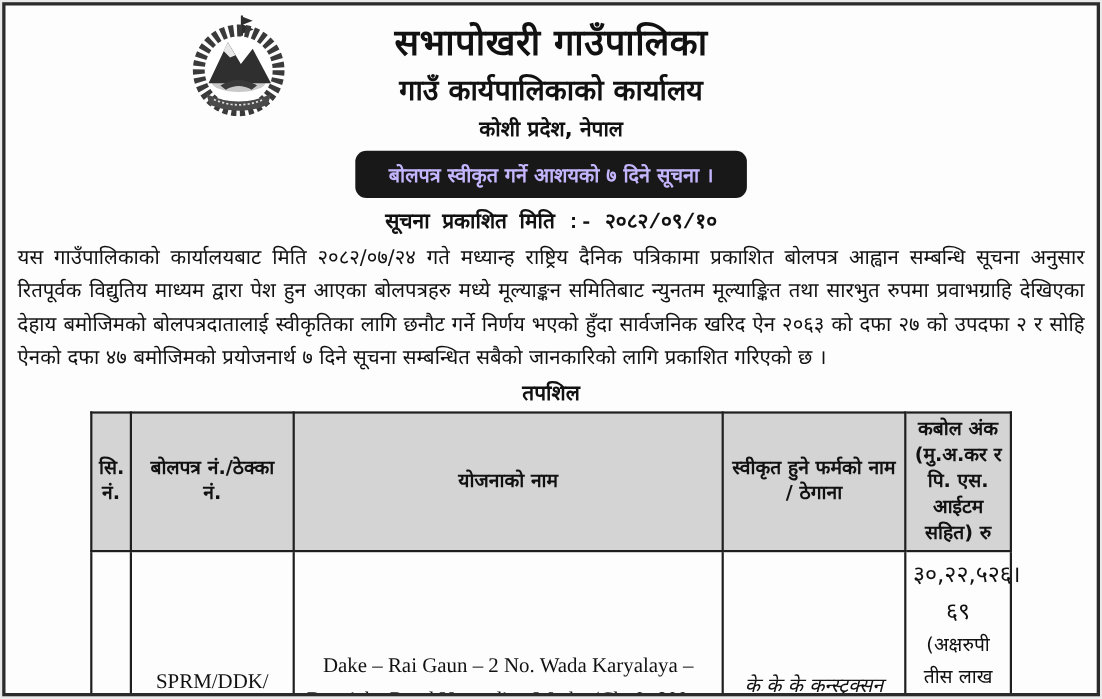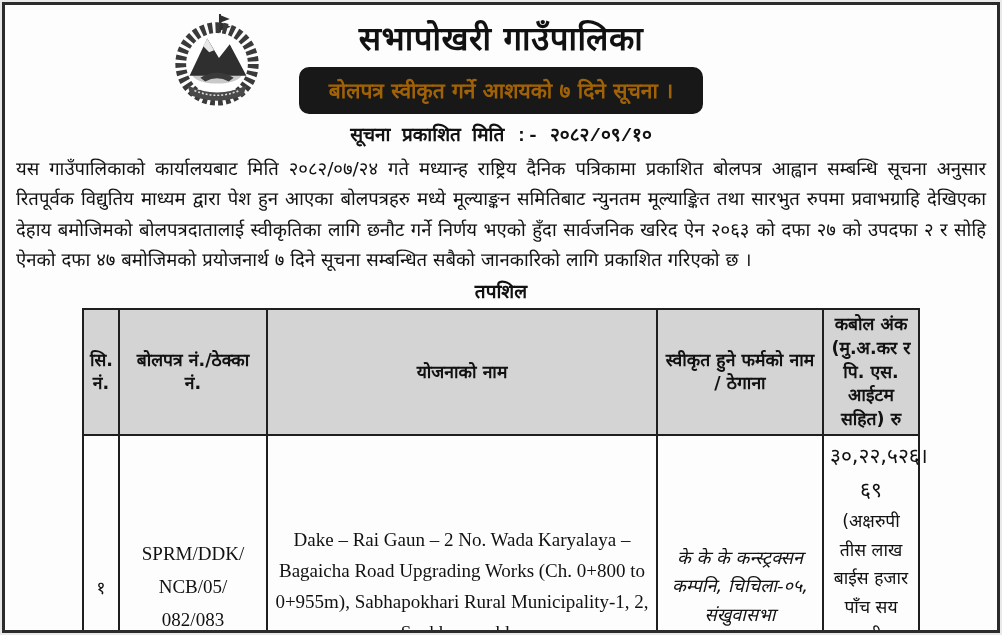--- a/index.html
+++ b/index.html
@@ -9,22 +9,22 @@
     position:absolute; left:2px; top:2px; width:998px; height:631px;
     background:#fdfdfd; border:3px solid #2b2b2b; overflow:hidden;
   }
   .header { position:relative; text-align:center; padding-top:10px; }
   .logo { position:absolute; left:163px; top:8px; width:98px; height:98px; }
   .org-name { font-size:33px; font-weight:bold; letter-spacing:0.5px; }
   .office-name { font-size:26px; font-weight:bold; margin-top:3px; }
   .addr { font-size:19px; font-weight:bold; margin-top:5px; }
   .banner-wrap { text-align:center; margin-top:9px; }
   .banner {
-    display:inline-block; background:#181818; color:#a16207;
-    font-size:21px; font-weight:bold; padding:7px 28px 8px;
+    display:inline-block; background:#181818; color:#c4b5fd;
+    font-size:18px; font-weight:bold; padding:7px 28px 8px;
     border-radius:8px; box-shadow:0 0 0 2px #181818;
   }
   .pub-date { text-align:center; font-size:19px; font-weight:bold; margin-top:9px;font-family:Liberation Mono, monospace; }
   .body-para {
     margin:7px 11px 0; font-size:18.5px; line-height:1.64; text-align:justify;
   }
   .tapasil { text-align:center; font-size:19px; font-weight:bold; margin-top:3px; }
   table.notice {
     width:838px; margin:4px auto 0; border-collapse:collapse;
     border:2px solid #1f1f1f; table-layout:fixed;
@@ -65,20 +65,22 @@
 
       <path d="M22 64 L40 26 L52 46 L63 32 L80 64 Z" fill="#2f2f2f"></path>
       <path d="M40 26 L47 38 L42 40 L36 34 Z" fill="#e8e8e8"></path>
 
       <path d="M33 66 Q50 56 67 66 L62 70 Q50 63 38 70 Z" fill="#3a3a3a"></path>
 
       <path d="M20 74 Q50 88 80 74 L77 84 Q50 95 23 84 Z" fill="#4a4a4a"></path>
       <path d="M27 79 Q50 89 73 79" stroke="#dddddd" stroke-width="1.6" fill="none" stroke-dasharray="2 2"></path>
     </svg>
     <div class="org-name">सभापोखरी गाउँपालिका</div>
+    <div class="office-name">गाउँ कार्यपालिकाको कार्यालय</div>
+    <div class="addr">कोशी प्रदेश, नेपाल</div>
   </div>
 
   <div class="banner-wrap">
     <span class="banner">बोलपत्र स्वीकृत गर्ने आशयको ७ दिने सूचना ।</span>
   </div>
 
   <div class="pub-date">सूचना प्रकाशित मिति :- २०८२/०९/१०</div>
 
   <div class="body-para">यस गाउँपालिकाको कार्यालयबाट मिति २०८२/०७/२४ गते मध्यान्ह राष्ट्रिय दैनिक पत्रिकामा प्रकाशित बोलपत्र आह्वान सम्बन्धि सूचना अनुसार रितपूर्वक विद्युतिय माध्यम द्वारा पेश हुन आएका बोलपत्रहरु मध्ये मूल्याङ्कन समितिबाट न्युनतम मूल्याङ्कित तथा सारभुत रुपमा प्रवाभग्राहि देखिएका देहाय बमोजिमको बोलपत्रदातालाई स्वीकृतिका लागि छनौट गर्ने निर्णय भएको हुँदा सार्वजनिक खरिद ऐन २०६३ को दफा २७ को उपदफा २ र सोहि ऐनको दफा ४७ बमोजिमको प्रयोजनार्थ ७ दिने सूचना सम्बन्धित सबैको जानकारिको लागि प्रकाशित गरिएको छ ।</div>
 

